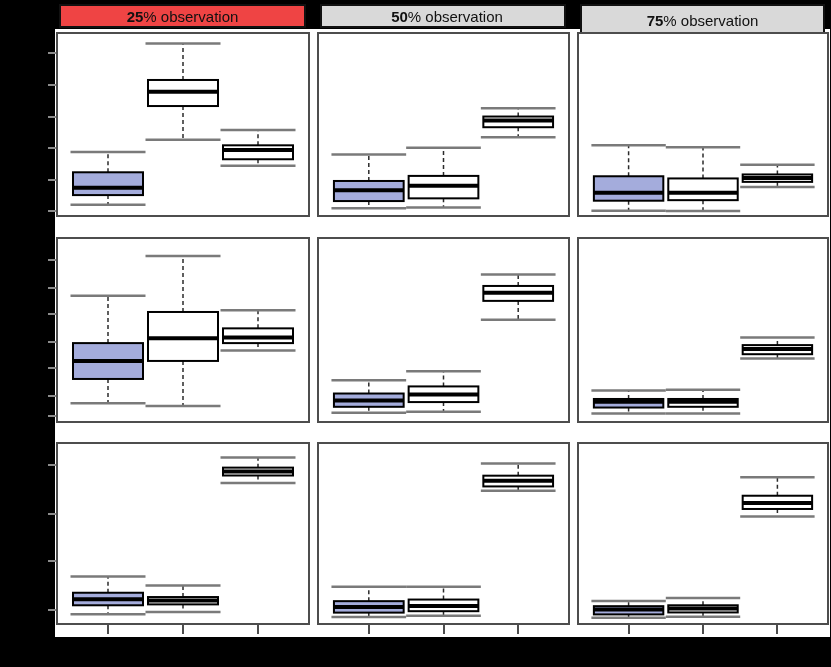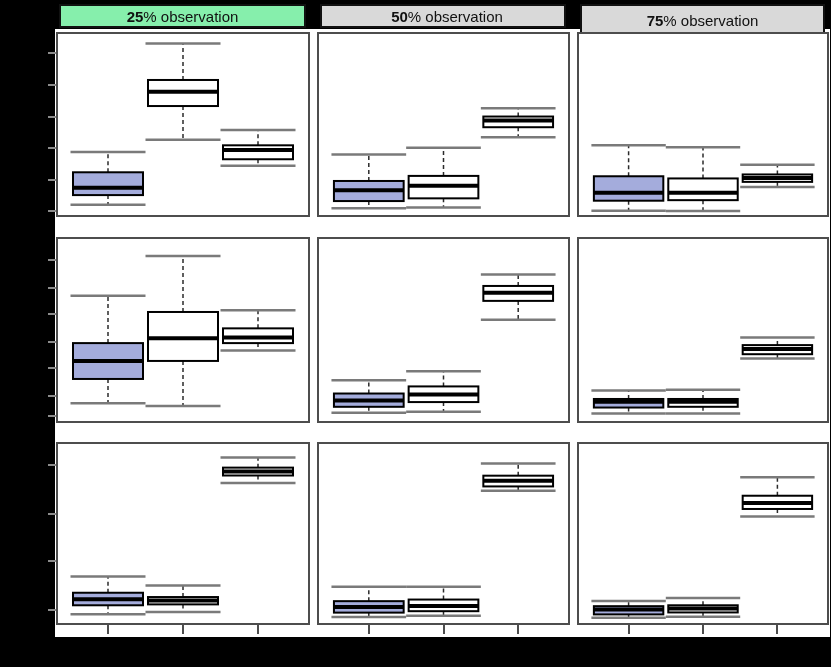--- a/index.html
+++ b/index.html
@@ -33,21 +33,21 @@
   .panel svg{display:block;}
   .ytick{position:absolute;height:2px;width:8px;}
   .xtick{position:absolute;width:2px;height:9px;}
 </style>
 </head>
 <body>
 
 <div id="figure">
   <div id="plot-bg" style="left: 55px; top: 29px; width: 775px; height: 608px; background: rgb(255, 255, 255);"></div>
 
-  <div class="header" id="header-0" style="left: 59px; top: 4px; width: 247px; height: 24px; background: #86efac; border-color: rgb(17, 17, 17);"><span class="hb">25</span><span>% observation</span></div>
+  <div class="header" id="header-0" style="left: 59px; top: 4px; width: 247px; height: 24px; background: #ef4444; border-color: rgb(17, 17, 17);"><span class="hb">25</span><span>% observation</span></div>
   <div class="header" id="header-1" style="left: 320px; top: 4px; width: 246px; height: 24px; background: rgb(217, 217, 217); border-color: rgb(17, 17, 17); padding-left: 8px;"><span class="hb">50</span><span>% observation</span></div>
   <div class="header" id="header-2" style="left: 580px; top: 4px; width: 245px; height: 32px; background: rgb(217, 217, 217); border-color: rgb(17, 17, 17);"><span class="hb">75</span><span>% observation</span></div>
 
   <div class="panel" style="left: 56px; top: 32px; width: 254px; height: 185px; border-color: rgb(77, 77, 77); background: rgb(255, 255, 255);">
       <svg width="250" height="181" viewBox="0 0 250 181">
         <g>
           <line x1="50" y1="138.284" x2="50" y2="118.012" stroke="#2b2b2b" stroke-width="1.5" stroke-dasharray="4 3"></line>
           <line x1="50" y1="161.09" x2="50" y2="170.864" stroke="#2b2b2b" stroke-width="1.5" stroke-dasharray="4 3"></line>
           <line x1="12.5" y1="118.012" x2="87.5" y2="118.012" stroke="#7a7a7a" stroke-width="2.5"></line>
           <line x1="12.5" y1="170.864" x2="87.5" y2="170.864" stroke="#7a7a7a" stroke-width="2.5"></line>

